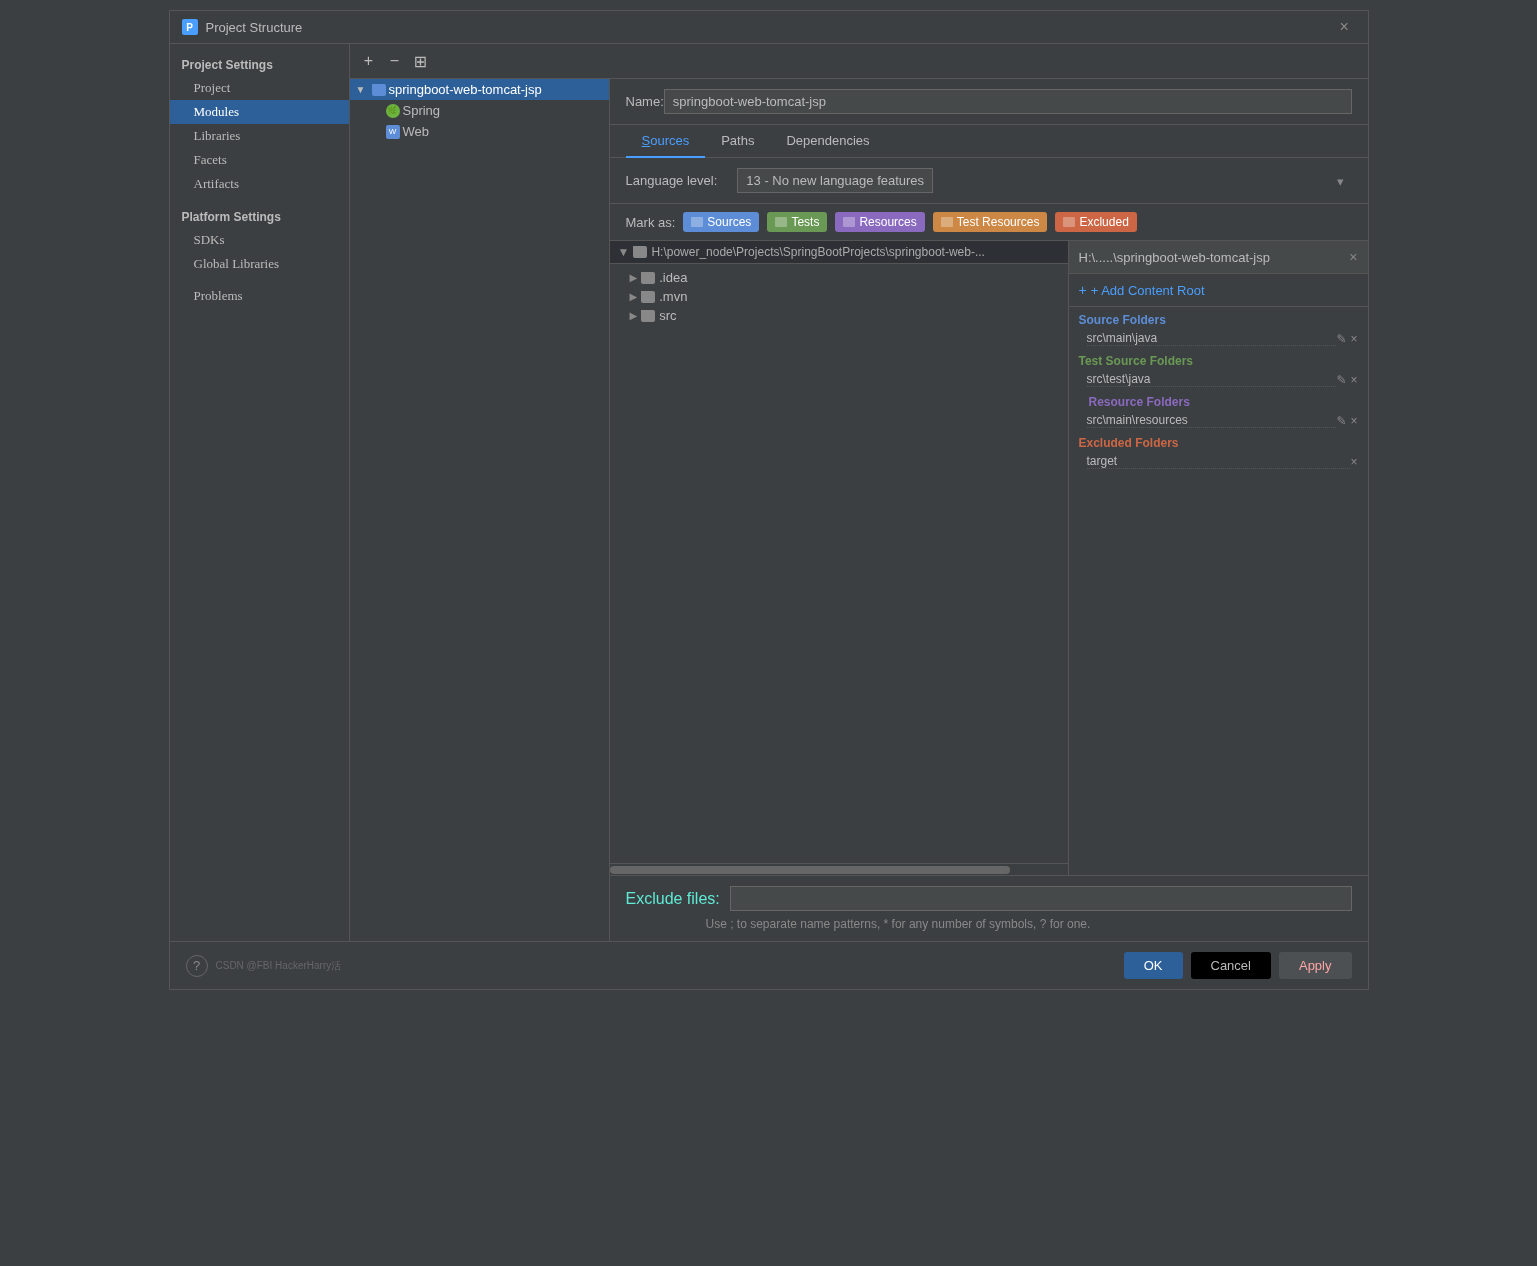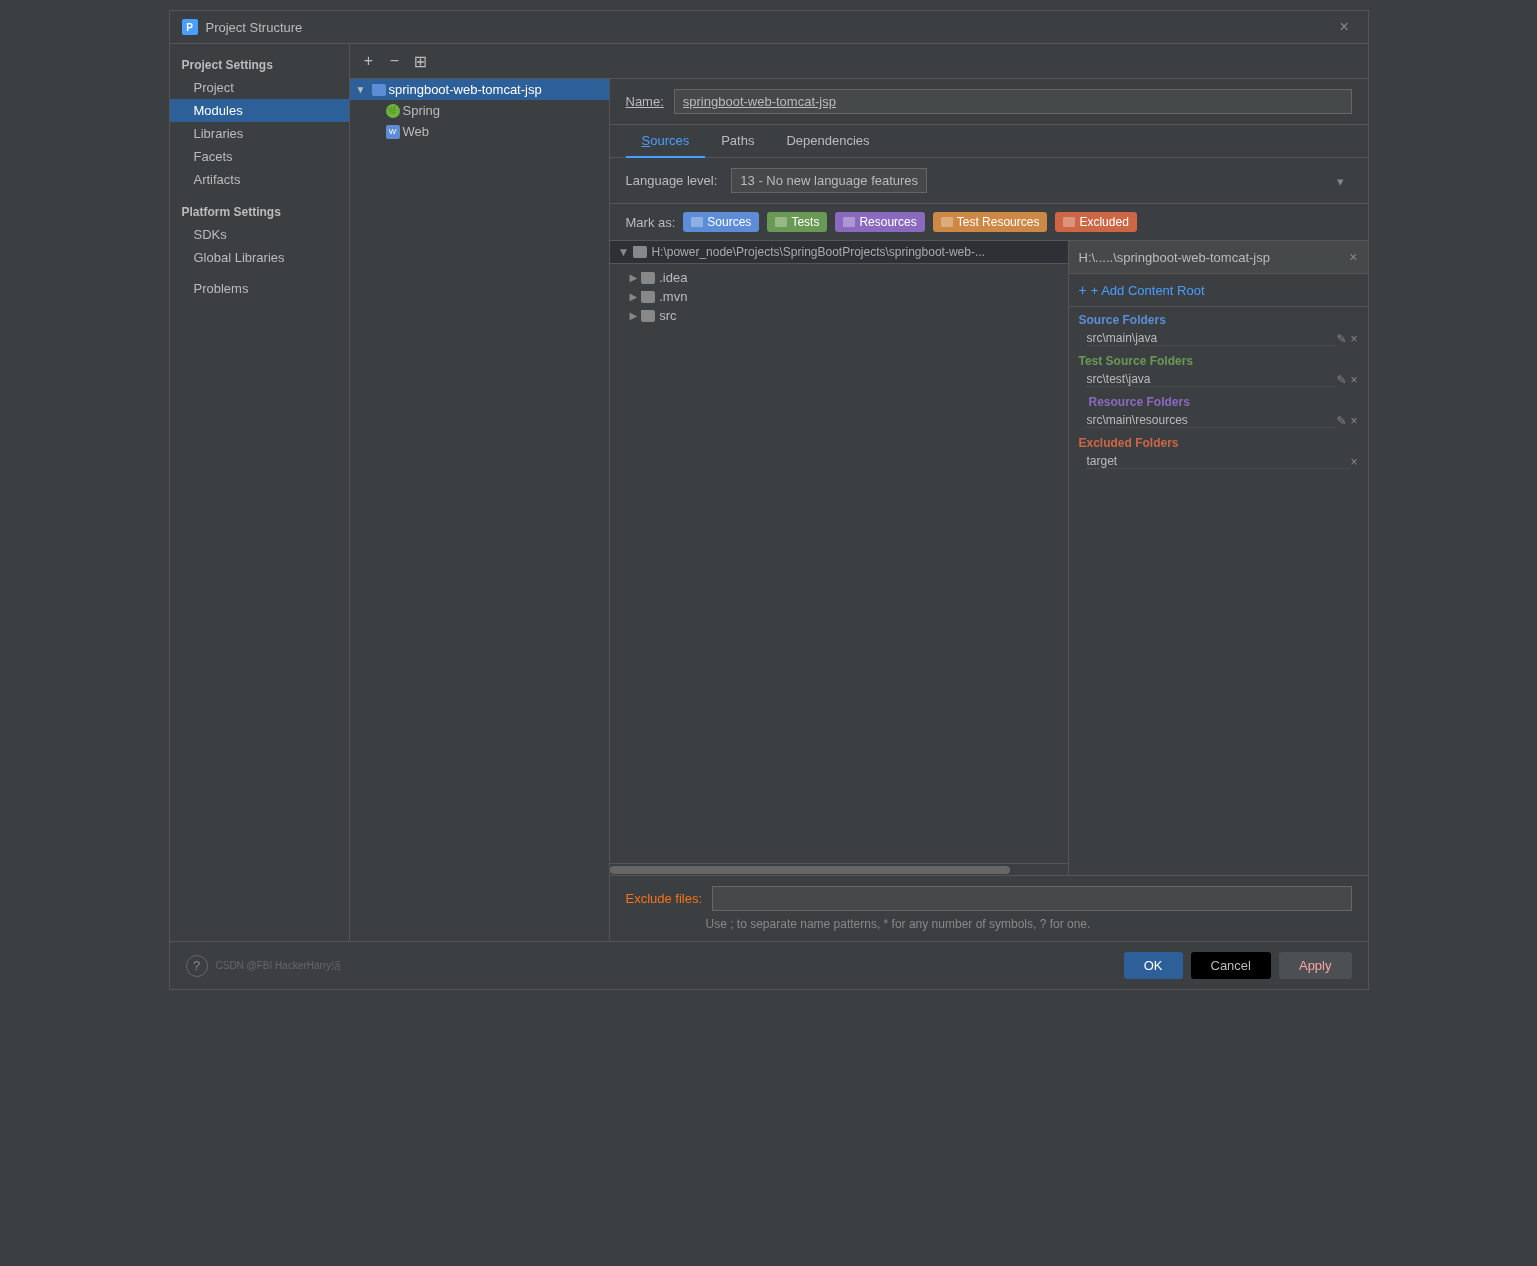--- a/index.html
+++ b/index.html
@@ -73,20 +73,21 @@
       font-weight: bold;
       font-size: 12px;
       color: #bbbbbb;
     }
 
     .sidebar-item {
       padding: 4px 12px 4px 24px;
       cursor: pointer;
       color: #bbbbbb;
       font-size: 13px;
+      font-family: Liberation Serif, serif;
     }
 
     .sidebar-item.active {
       background: #2d6099;
       color: white;
     }
 
     .sidebar-divider {
       height: 8px;
     }
@@ -158,23 +159,21 @@
       flex-direction: column;
       background: #3c3f41;
       padding: 0;
       overflow: hidden;
     }
 
     .name-row {
       display: flex;
       align-items: center;
       padding: 10px 16px;
-      gap: 10px;
-      border-bottom: 1px solid #555;
-      text-decoration: underline;
+      border-bottom: 1px solid #555;
     }
 
     .name-label {
       color: #bbbbbb;
       font-size: 13px;
     }
 
     .name-input {
       flex: 1;
       background: #45494a;
@@ -205,21 +204,21 @@
       color: #4a9eff;
       border-bottom: 2px solid #4a9eff;
     }
 
     .tab-underline { text-decoration: underline; }
 
     .language-row {
       display: flex;
       align-items: center;
       padding: 10px 16px;
-      gap: 14px;
+      gap: 20px;
       border-bottom: 1px solid #555;
     }
 
     .language-label {
       color: #bbbbbb;
       font-size: 13px;
       white-space: nowrap;
     }
 
     .language-select {
@@ -392,22 +391,22 @@
     }
 
     .exclude-row {
       display: flex;
       align-items: center;
       gap: 10px;
       margin-bottom: 6px;
     }
 
     .exclude-label {
-      color: #f97316;
-      font-size: 13px;
+      color: #5eead4;
+      font-size: 16px;
       white-space: nowrap;
     }
 
     .exclude-input {
       flex: 1;
       background: #45494a;
       border: 1px solid #666;
       color: #bbbbbb;
       padding: 4px 8px;
       font-size: 13px;

